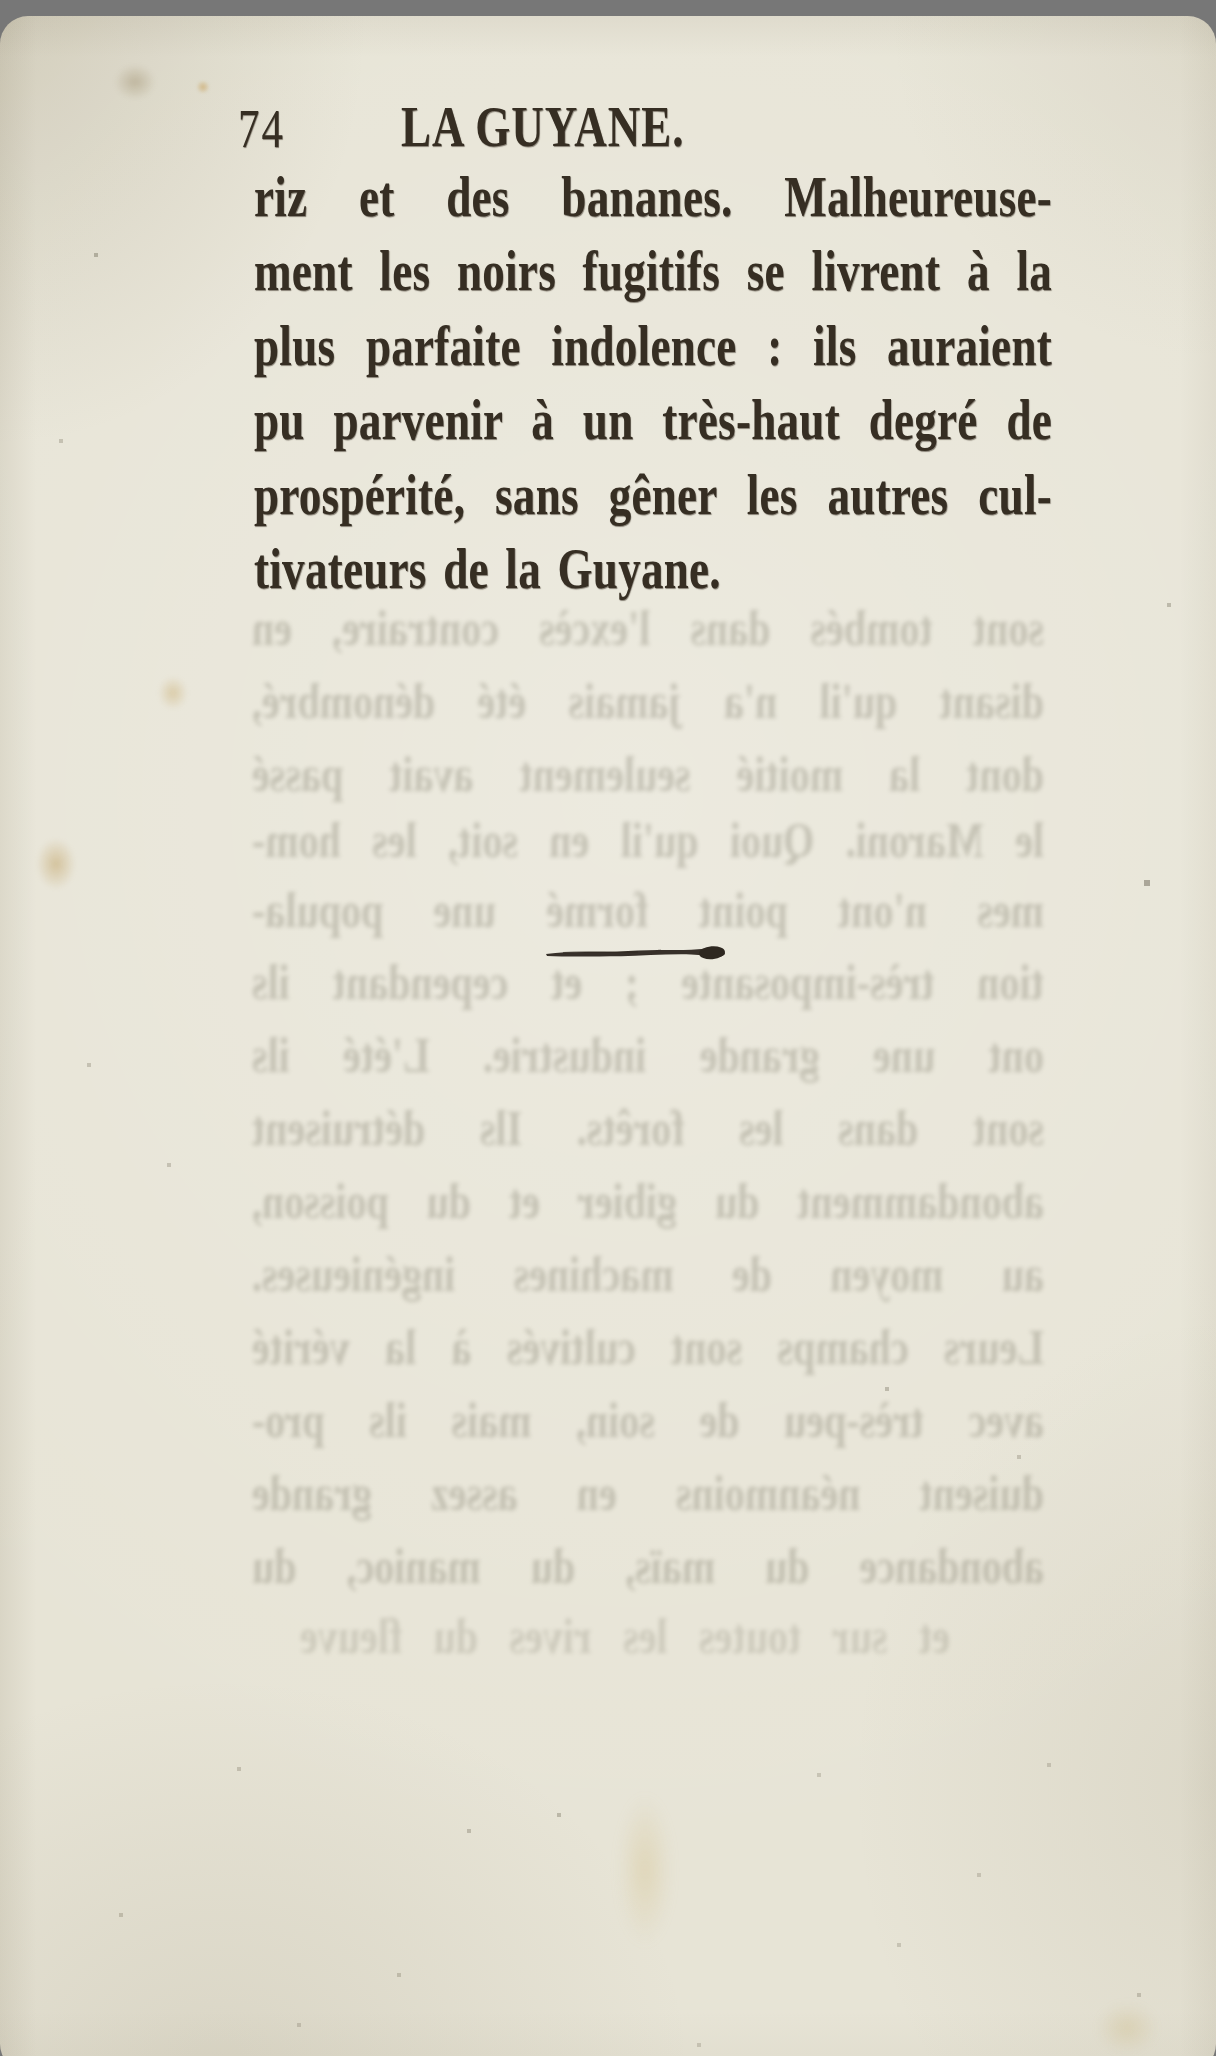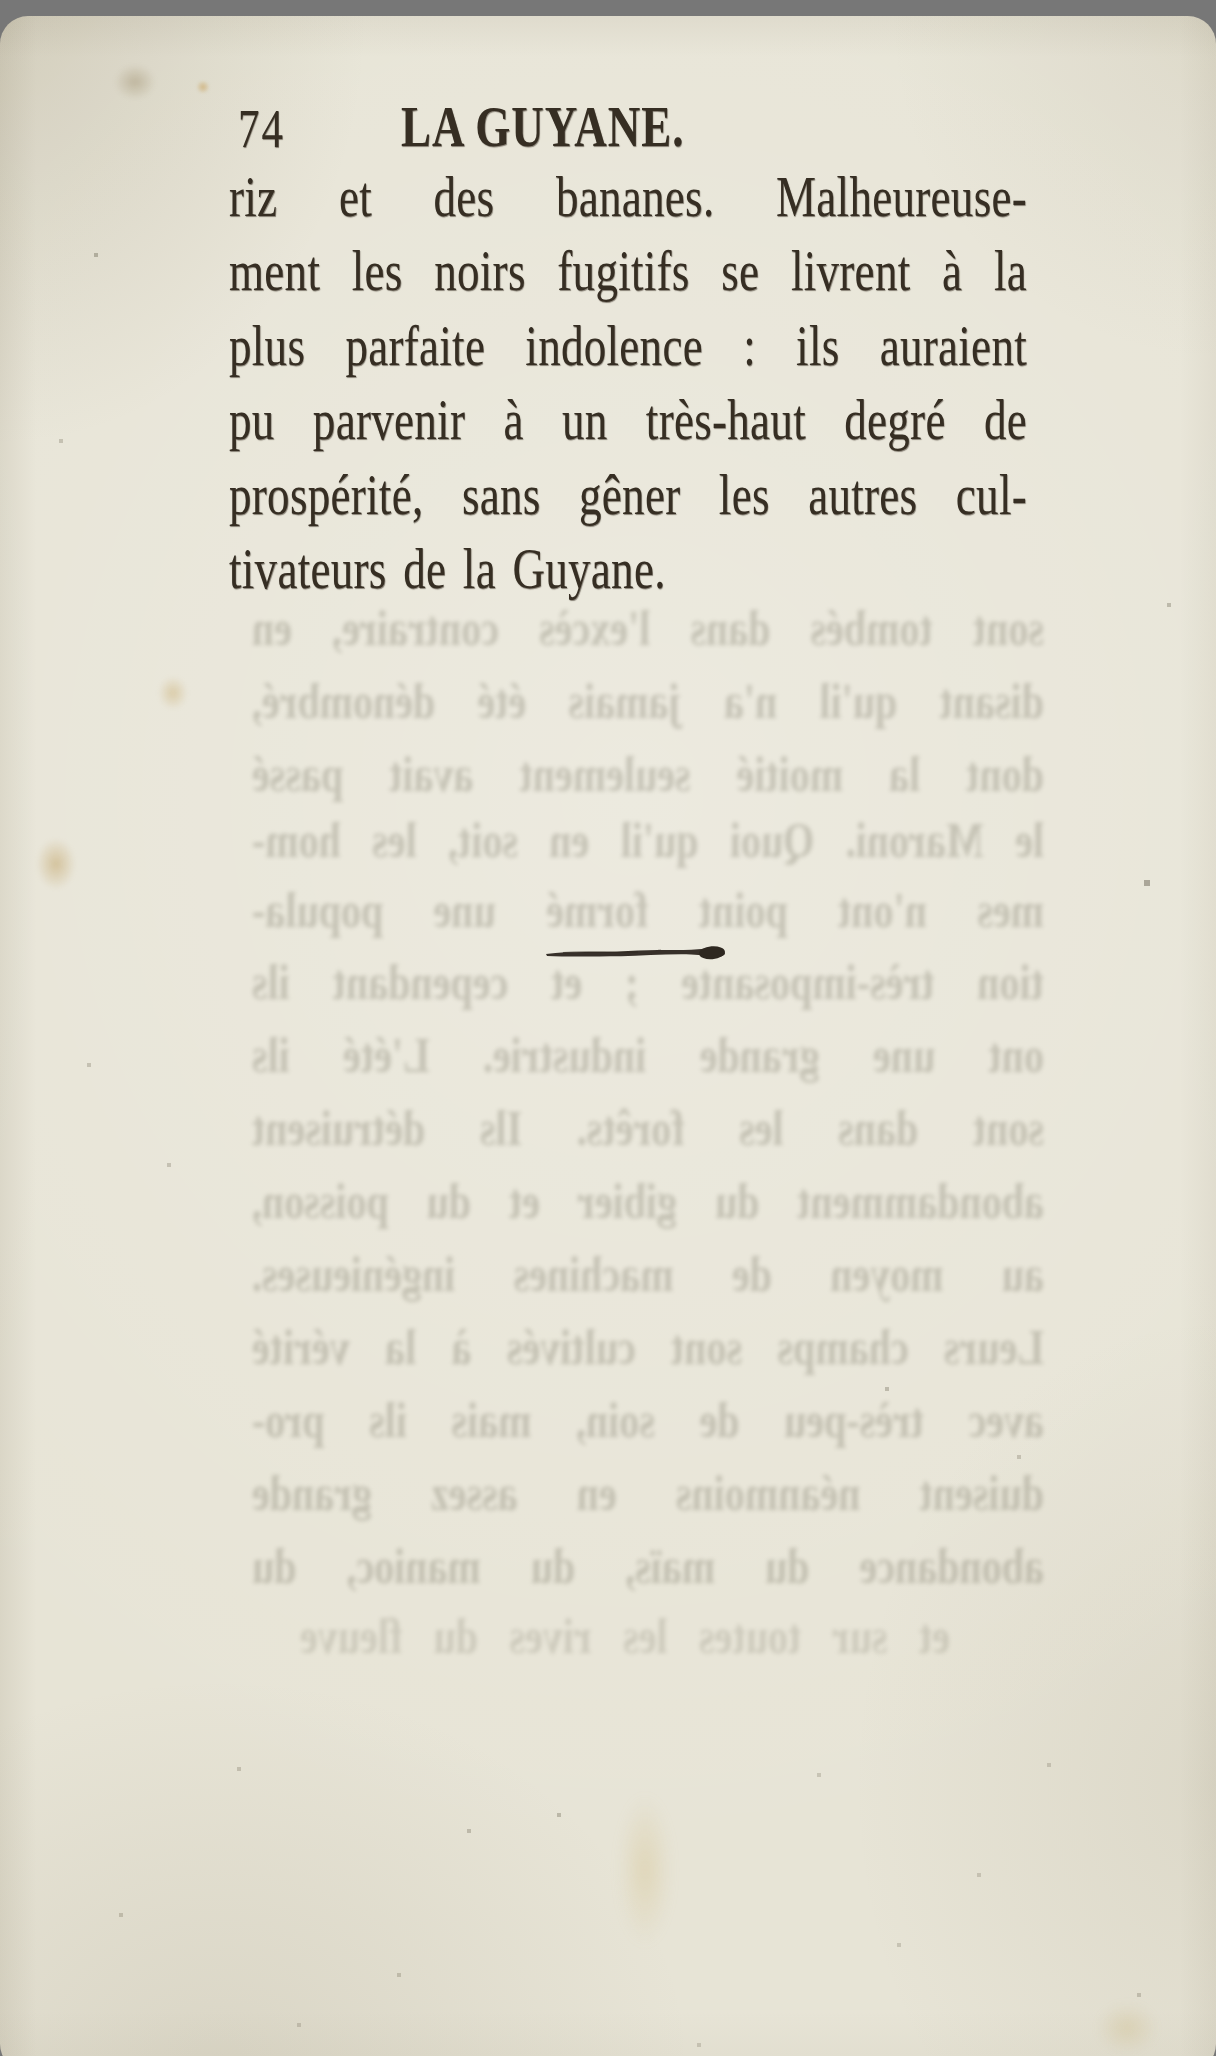--- a/index.html
+++ b/index.html
@@ -28,21 +28,21 @@
     position:absolute; left:238px; top:94px;
     font-size:43px; line-height:46px; letter-spacing:2px;
     transform:scale(1,1.28); transform-origin:0 80%;
   }
   .runhead{
     position:absolute; left:401px; top:92px;
     font-size:45px; font-weight:bold; line-height:46px; letter-spacing:1px;
     transform:scale(1,1.28); transform-origin:0 80%;
   }
 
-  .bodytext{ position:absolute; left:229px; top:150px; width:798px; }
+  .bodytext{ position:absolute; left:254px; top:150px; width:798px;font-weight:bold; }
   .bline{
     font-size:45px; line-height:74.4px; height:74.4px;
     letter-spacing:0.3px; word-spacing:5px;
     text-align:justify; text-align-last:justify;
     transform:scale(1,1.28); transform-origin:0 78%;
     white-space:normal;
   }
   .bline.last{ text-align:left; text-align-last:left; }
 
   

